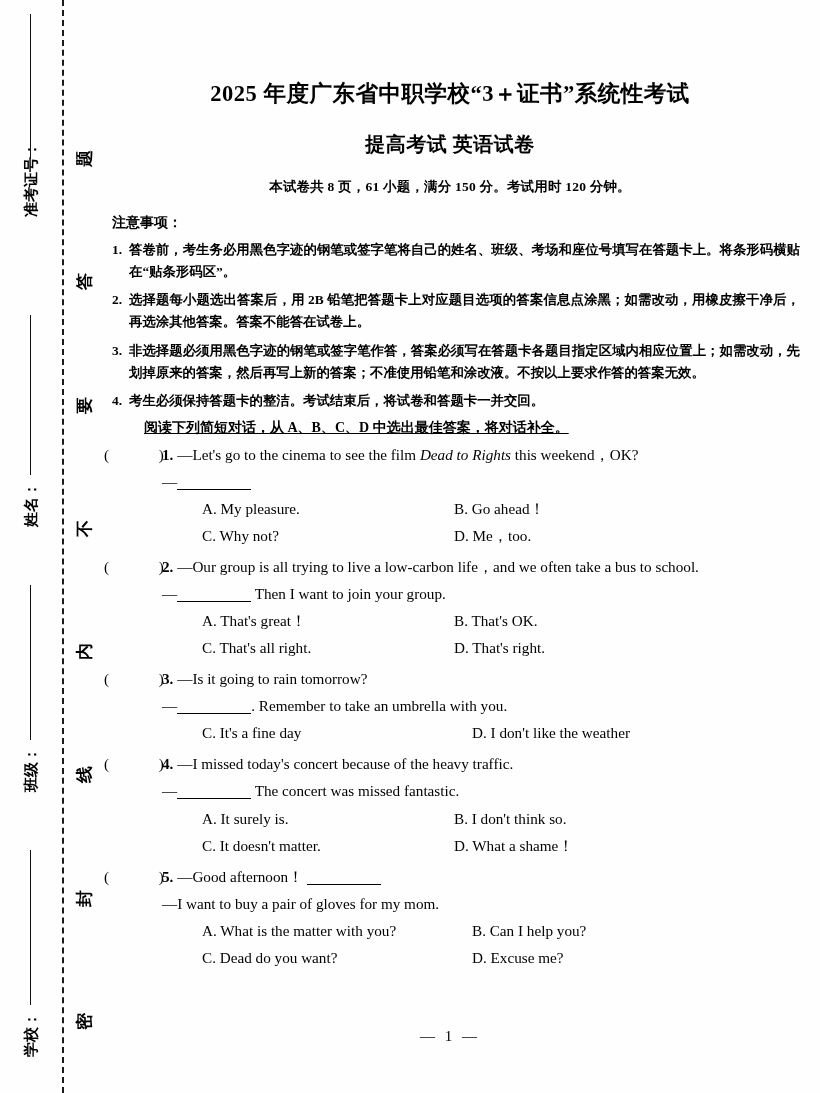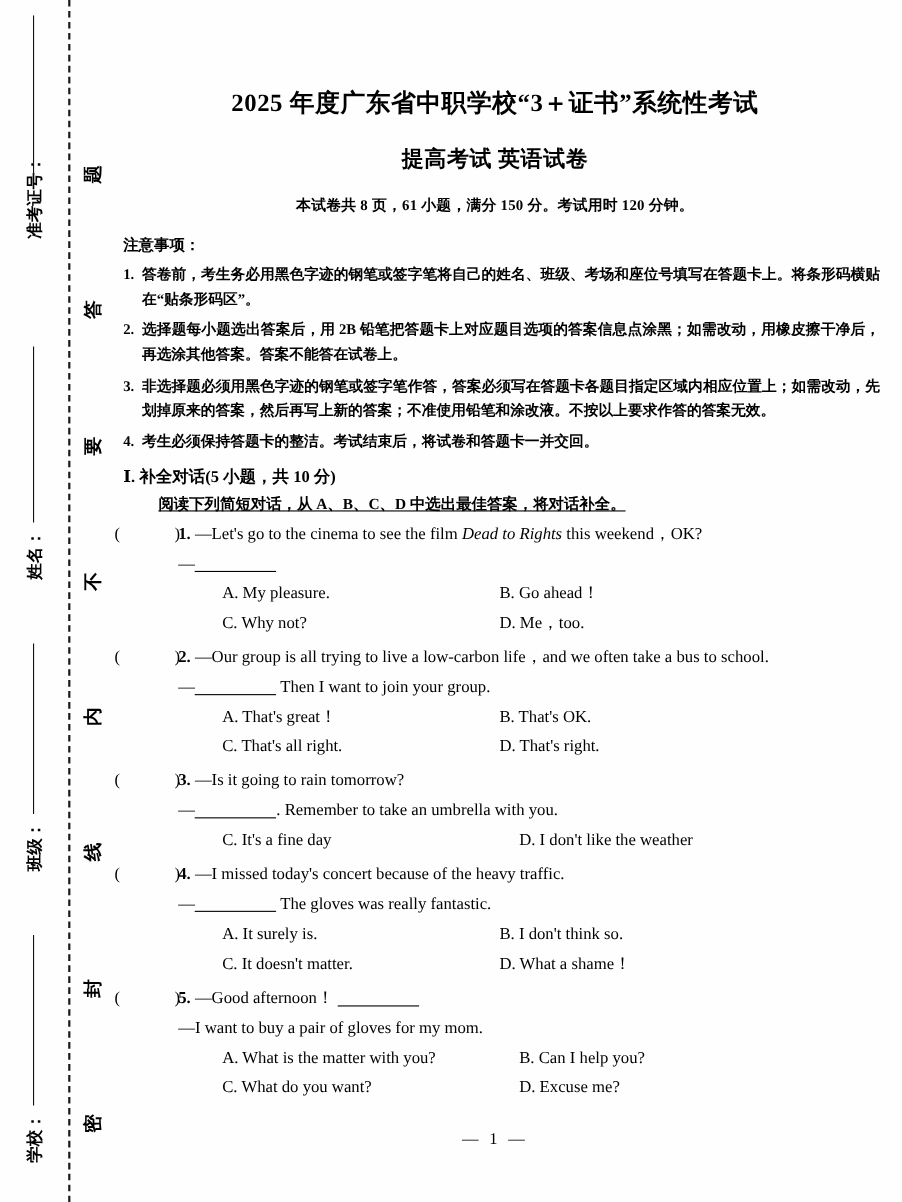--- a/index.html
+++ b/index.html
@@ -158,21 +158,20 @@
       <li class="notice-item">
         <span class="notice-num">3.</span>
         <span>非选择题必须用黑色字迹的钢笔或签字笔作答，答案必须写在答题卡各题目指定区域内相应位置上；如需改动，先划掉原来的答案，然后再写上新的答案；不准使用铅笔和涂改液。不按以上要求作答的答案无效。</span>
       </li>
       <li class="notice-item">
         <span class="notice-num">4.</span>
         <span>考生必须保持答题卡的整洁。考试结束后，将试卷和答题卡一并交回。</span>
       </li>
     </ul>
 
-    <div class="sec-head">Ⅰ. 补全对话(5 小题，共 10 分)</div>
     <div class="sec-intro">阅读下列简短对话，从 A、B、C、D 中选出最佳答案，将对话补全。</div>
 
     <div class="q">
       <span class="q-brackets">(&nbsp;&nbsp;)</span>
       <div class="q-body">
         <div class="q-stem">
           <span class="q-num">1.</span>
           <span>—Let's go to the cinema to see the film </span><em>Dead to Rights</em><span> this weekend，OK?</span>
         </div>
         <div class="q-reply">
@@ -228,21 +227,21 @@
     </div>
 
     <div class="q">
       <span class="q-brackets">(&nbsp;&nbsp;)</span>
       <div class="q-body">
         <div class="q-stem">
           <span class="q-num">4.</span>
           <span>—I missed today's concert because of the heavy traffic.</span>
         </div>
         <div class="q-reply">
-          <span>—</span><span class="blank"></span><span> The gloves was really fantastic.</span>
+          <span>—</span><span class="blank"></span><span> The concert was missed fantastic.</span>
         </div>
         <div class="opts">
           <span class="opt">A. It surely is.</span>
           <span class="opt">B. I don't think so.</span>
         </div>
         <div class="opts">
           <span class="opt">C. It doesn't matter.</span>
           <span class="opt">D. What a shame！</span>
         </div>
       </div>
@@ -256,21 +255,21 @@
           <span>—Good afternoon！ </span><span class="blank"></span>
         </div>
         <div class="q-reply">
           <span>—I want to buy a pair of gloves for my mom.</span>
         </div>
         <div class="opts">
           <span class="opt wide">A. What is the matter with you?</span>
           <span class="opt">B. Can I help you?</span>
         </div>
         <div class="opts">
-          <span class="opt wide">C. What do you want?</span>
+          <span class="opt wide">C. Dead do you want?</span>
           <span class="opt">D. Excuse me?</span>
         </div>
       </div>
     </div>
 
     <div class="footer">— 1 —</div>
 
   </div>
 </div>
 

